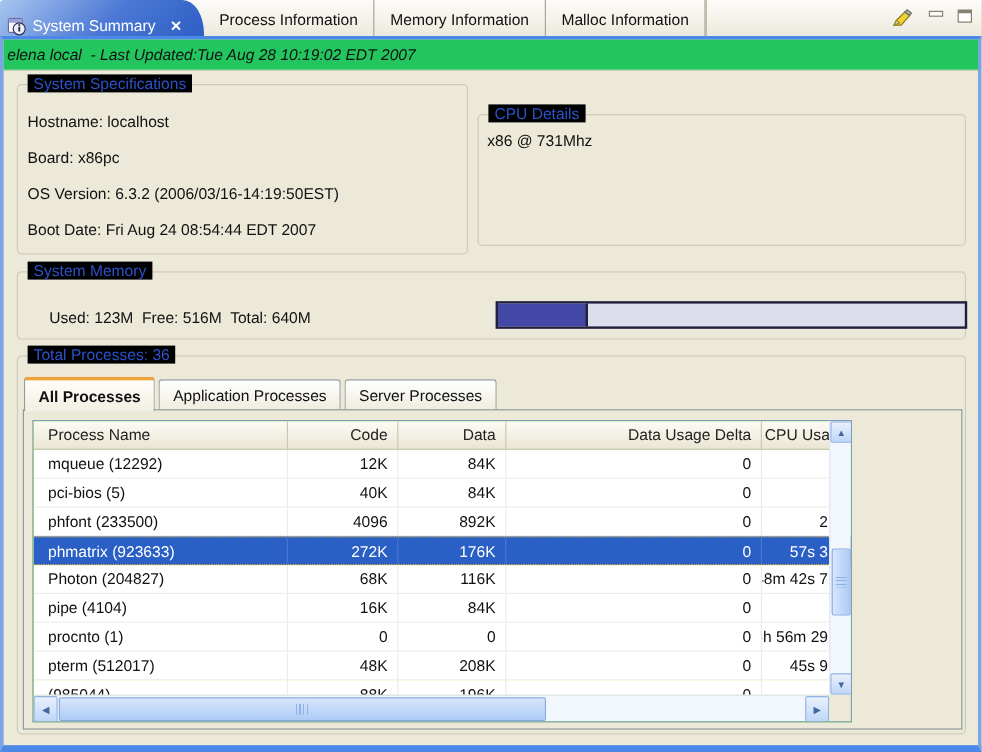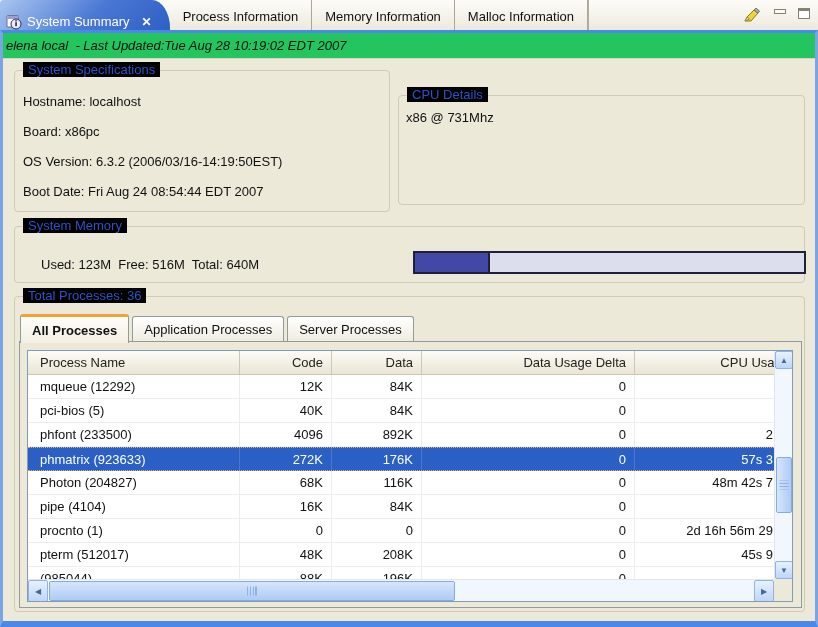--- a/index.html
+++ b/index.html
@@ -52,21 +52,21 @@
   .ptab { height:25px; display:flex; align-items:center; padding:0 11px;
           border:1px solid #919b9c; border-bottom:none; margin-right:3px;
           background:linear-gradient(#ffffff,#efece0); border-radius:3px 3px 0 0;
           cursor:default; white-space:nowrap; position:relative; z-index:1; }
   .ptab.active { height:29px; background:linear-gradient(#fefdf9,#f2efe3);
                  border-top:3px solid #f0a23a; z-index:3; margin-bottom:-2px;font-weight:bold; }
   .ppanel { position:absolute; left:4px; top:44px; width:783px; height:267px;
             border:1px solid #919b9c; background:#ece9d8; z-index:2; }
 
   
-  .ptable { position:absolute; left:7px; top:8px; width:766px; height:252px;
+  .ptable { position:absolute; left:7px; top:8px; width:683px; height:252px;
             border:1px solid #7f9db9; background:#bef264; overflow:hidden; }
   .thead { position:absolute; left:0; top:0; right:0; height:24px; display:flex;
            background:linear-gradient(#fcfbf6,#eae6d4); border-bottom:1px solid #cbc7b4; }
   .hcell { display:flex; align-items:center; border-right:1px solid #cbc7b4;
            padding:0 8px; color:#222; overflow:hidden; white-space:nowrap; }
   .c-name  { width:212px; justify-content:flex-start; padding-left:12px; }
   .c-code  { width:92px;  justify-content:flex-end; }
   .c-data  { width:90px;  justify-content:flex-end; }
   .c-delta { width:213px; justify-content:flex-end; }
   .c-cpu   { flex:1; justify-content:flex-end; border-right:none; padding-right:3px; }

